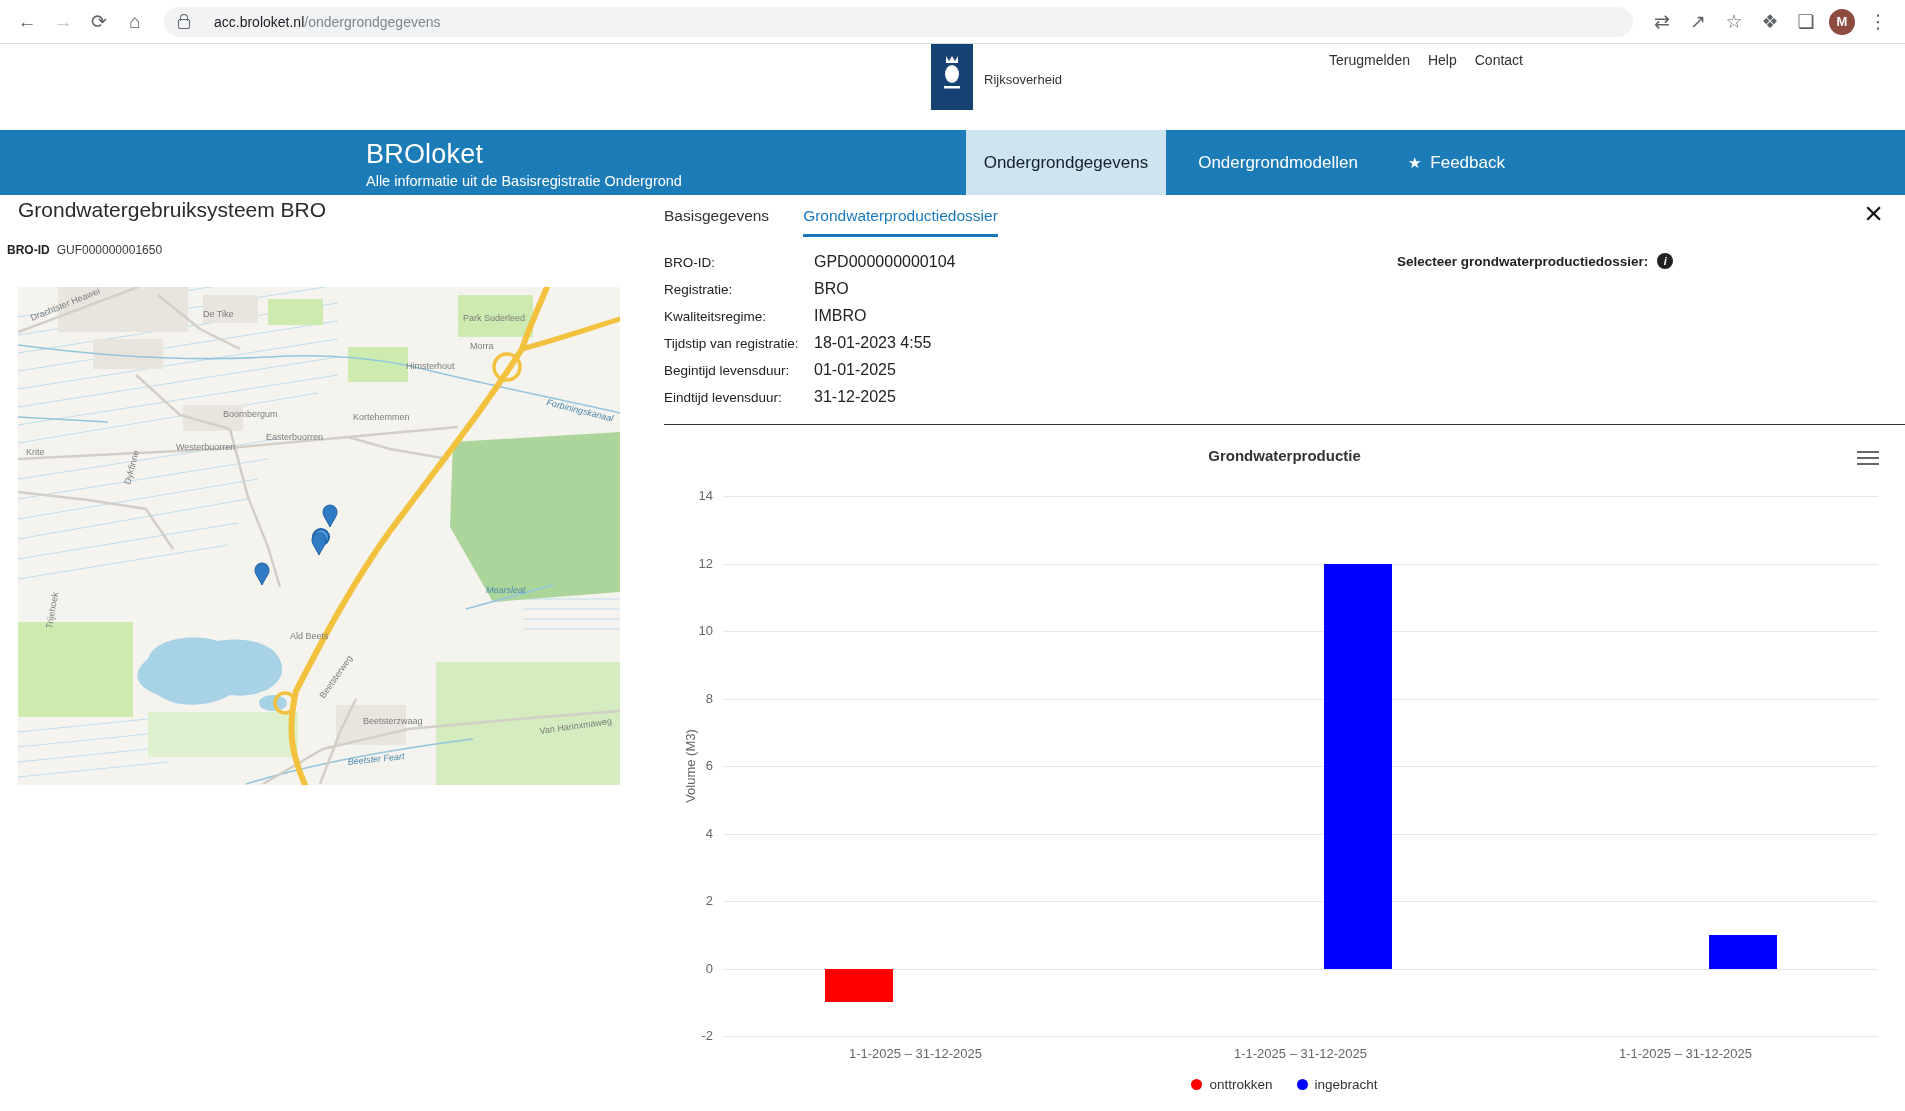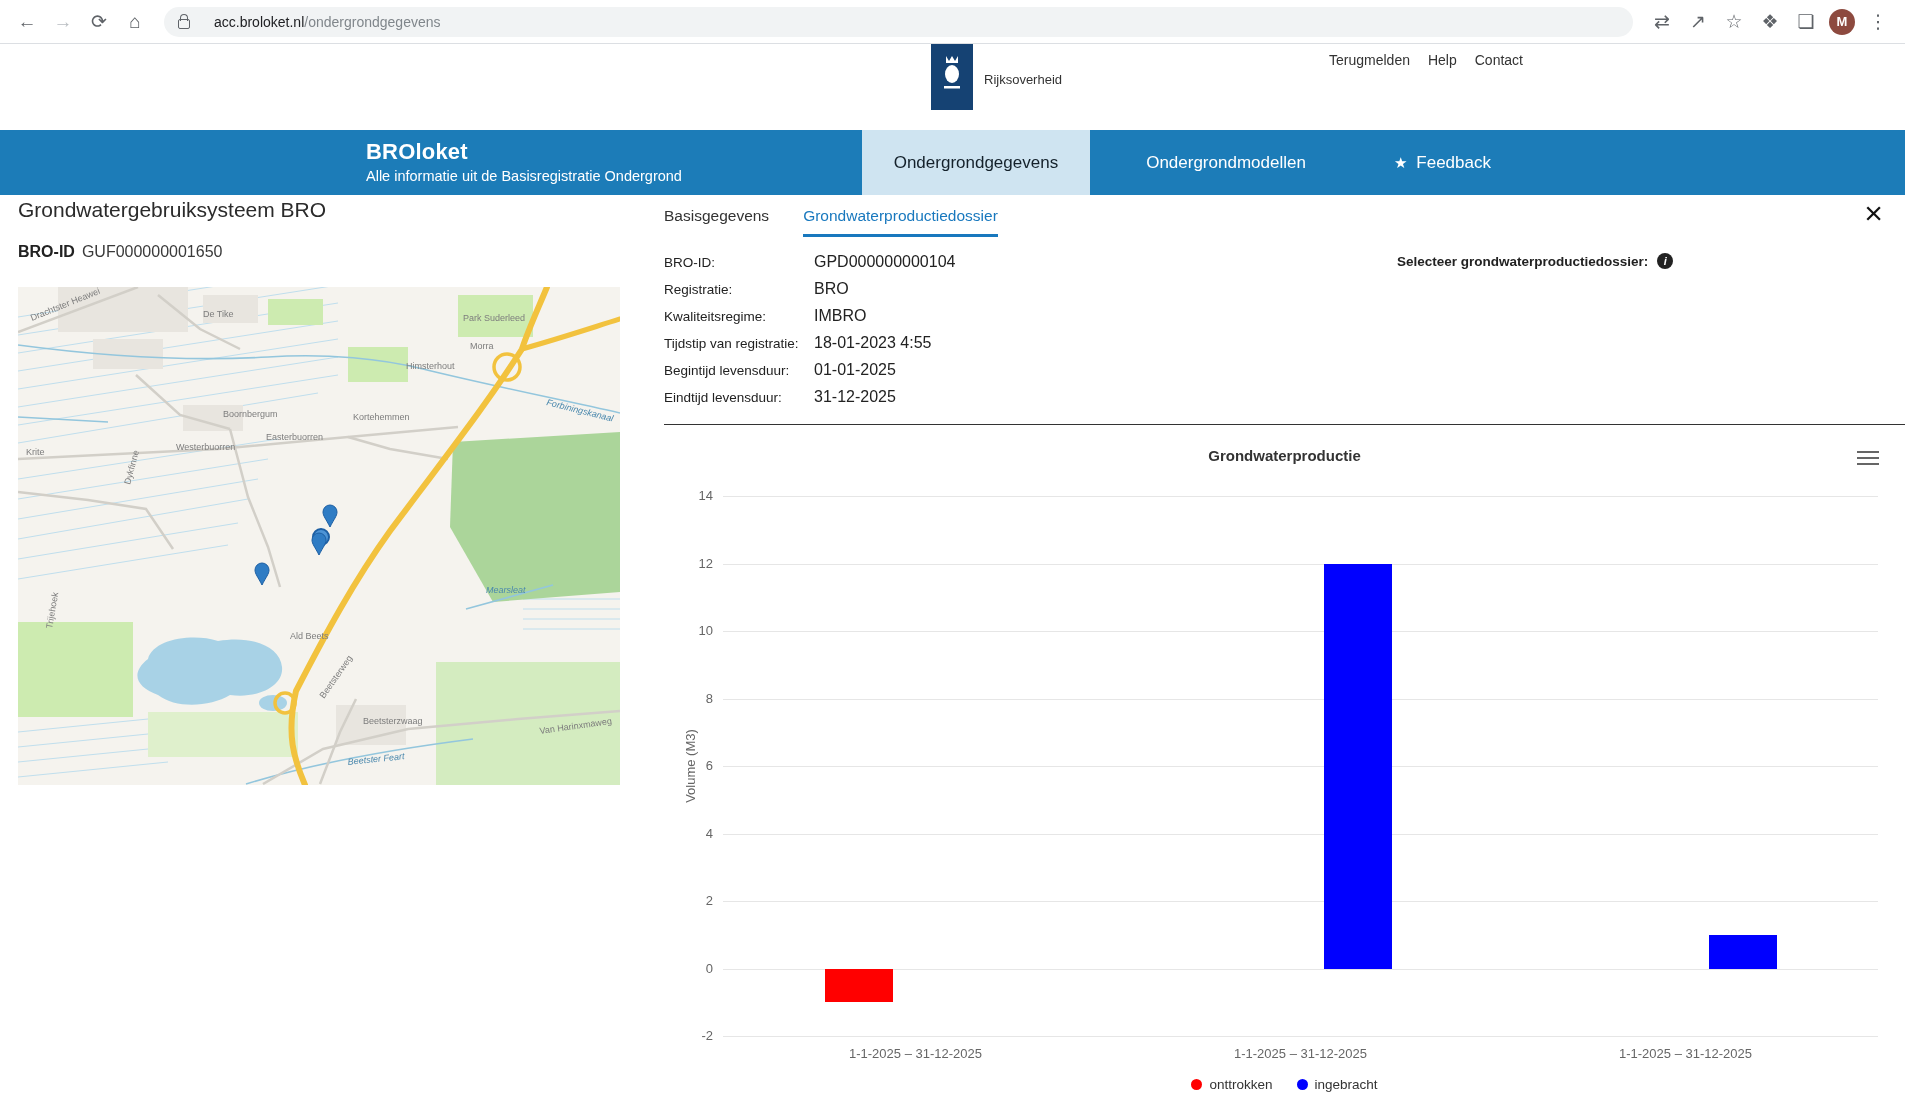--- a/index.html
+++ b/index.html
@@ -20,30 +20,30 @@
   
   .site-header{position:absolute;top:44px;left:0;right:0;height:86px;background:#fff;}
   .logo-ribbon{position:absolute;left:931px;top:0;width:42px;height:66px;background:#154273;display:flex;align-items:flex-start;justify-content:center;}
   .logo-text{position:absolute;left:984px;top:28px;font-size:13px;color:#333;}
   .header-links{position:absolute;right:382px;top:8px;display:flex;gap:18px;}
   .header-link{font-size:14px;color:#333;cursor:pointer;}
 
   
   .navbar{position:absolute;top:130px;left:0;right:0;height:65px;background:#1c7cb8;color:#fff;}
   .brand{position:absolute;left:366px;top:9px;cursor:pointer;}
-  .brand-title{font-size:22px;font-weight:bold;letter-spacing:.2px;}
+  .brand-title{font-size:27px;font-weight:normal;letter-spacing:.2px;}
   .brand-tagline{font-size:14.5px;margin-top:3px;}
   .nav-items{position:absolute;right:382px;top:0;height:100%;display:flex;align-items:stretch;}
-  .nav-item{margin-left:24px;padding:0 32px;display:flex;align-items:center;font-size:17px;cursor:pointer;white-space:nowrap;}
+  .nav-item{margin-left:14px;padding:0 18px;display:flex;align-items:center;font-size:17px;cursor:pointer;white-space:nowrap;}
   .nav-item.active{background:#cfe4f1;color:#14212b;}
   .nav-item .star{margin-right:9px;font-size:15px;}
 
   
   .page-title{position:absolute;left:18px;top:198px;margin:0;font-size:21px;font-weight:400;color:#2b2b2b;}
-  .bro-line{position:absolute;left:18px;top:243px;font-size:16px;color:#3a3a3a;}
+  .bro-line{position:absolute;left:7px;top:243px;font-size:12px;color:#3a3a3a;}
   .bro-label{font-weight:bold;margin-right:7px;color:#222;}
   .map{position:absolute;left:18px;top:287px;width:602px;height:498px;overflow:hidden;cursor:grab;}
   .maplbl{font-size:9px;fill:#7d7d7d;font-family:"Liberation Sans",sans-serif;}
   .maplbl.water{fill:#4a88ad;font-style:italic;}
 
   
   .panel{position:absolute;left:664px;top:195px;right:0;bottom:0;background:#fff;}
   .panel-tabs{position:absolute;left:0;top:12px;display:flex;gap:34px;}
   .ptab{font-size:15.5px;color:#333;padding-bottom:9px;border-bottom:3px solid transparent;cursor:pointer;}
   .ptab.active{color:#1878be;border-bottom-color:#1878be;}

